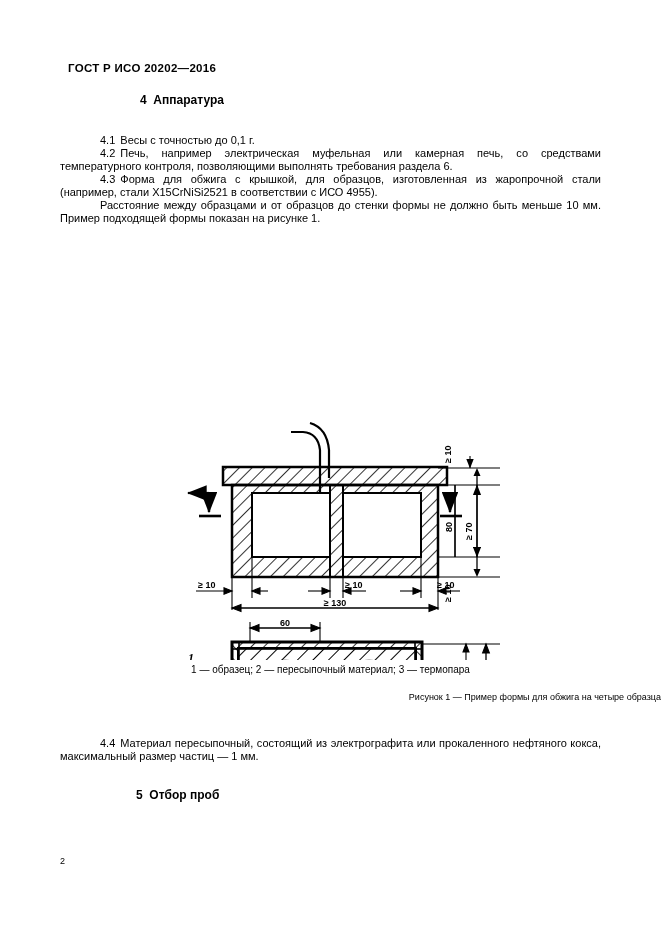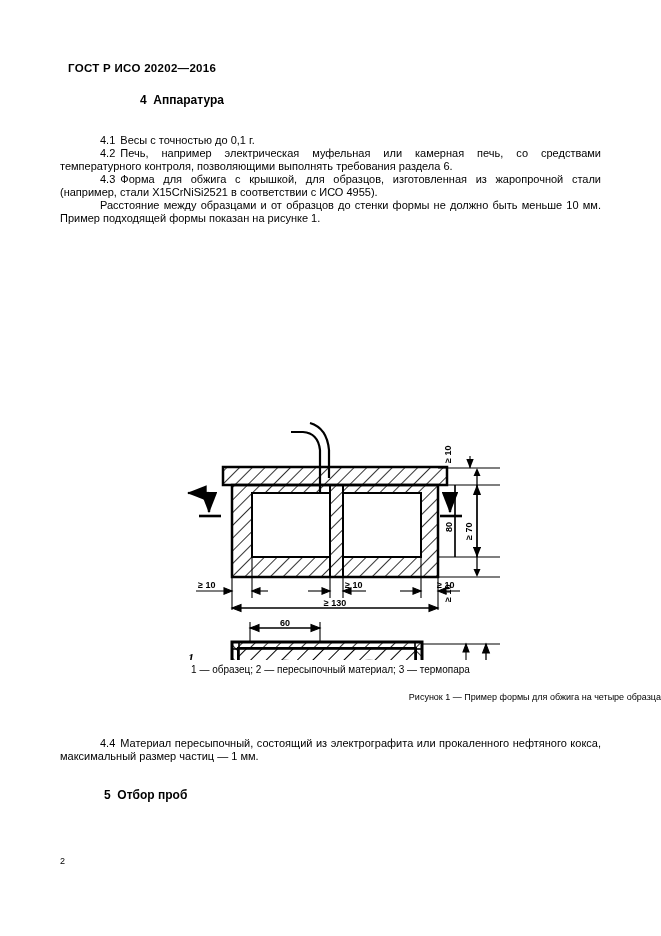--- a/index.html
+++ b/index.html
@@ -30,21 +30,21 @@
     font-weight: bold;
     letter-spacing: 0.3px;
   }
   .section-head {
     position: absolute;
     left: 104px;
     font-size: 12px;
     font-weight: bold;
   }
   #sec4 { top: 93px; margin-left: 36px; }
-  #sec5 { top: 788px; }
+  #sec5 { top: 788px; margin-left: 32px; }
   .para {
     position: absolute;
     left: 60px;
     width: 541px;
     font-size: 11px;
     line-height: 13.1px;
     text-align: justify;
     text-justify: inter-word;
     margin-top: 16px;
   }

